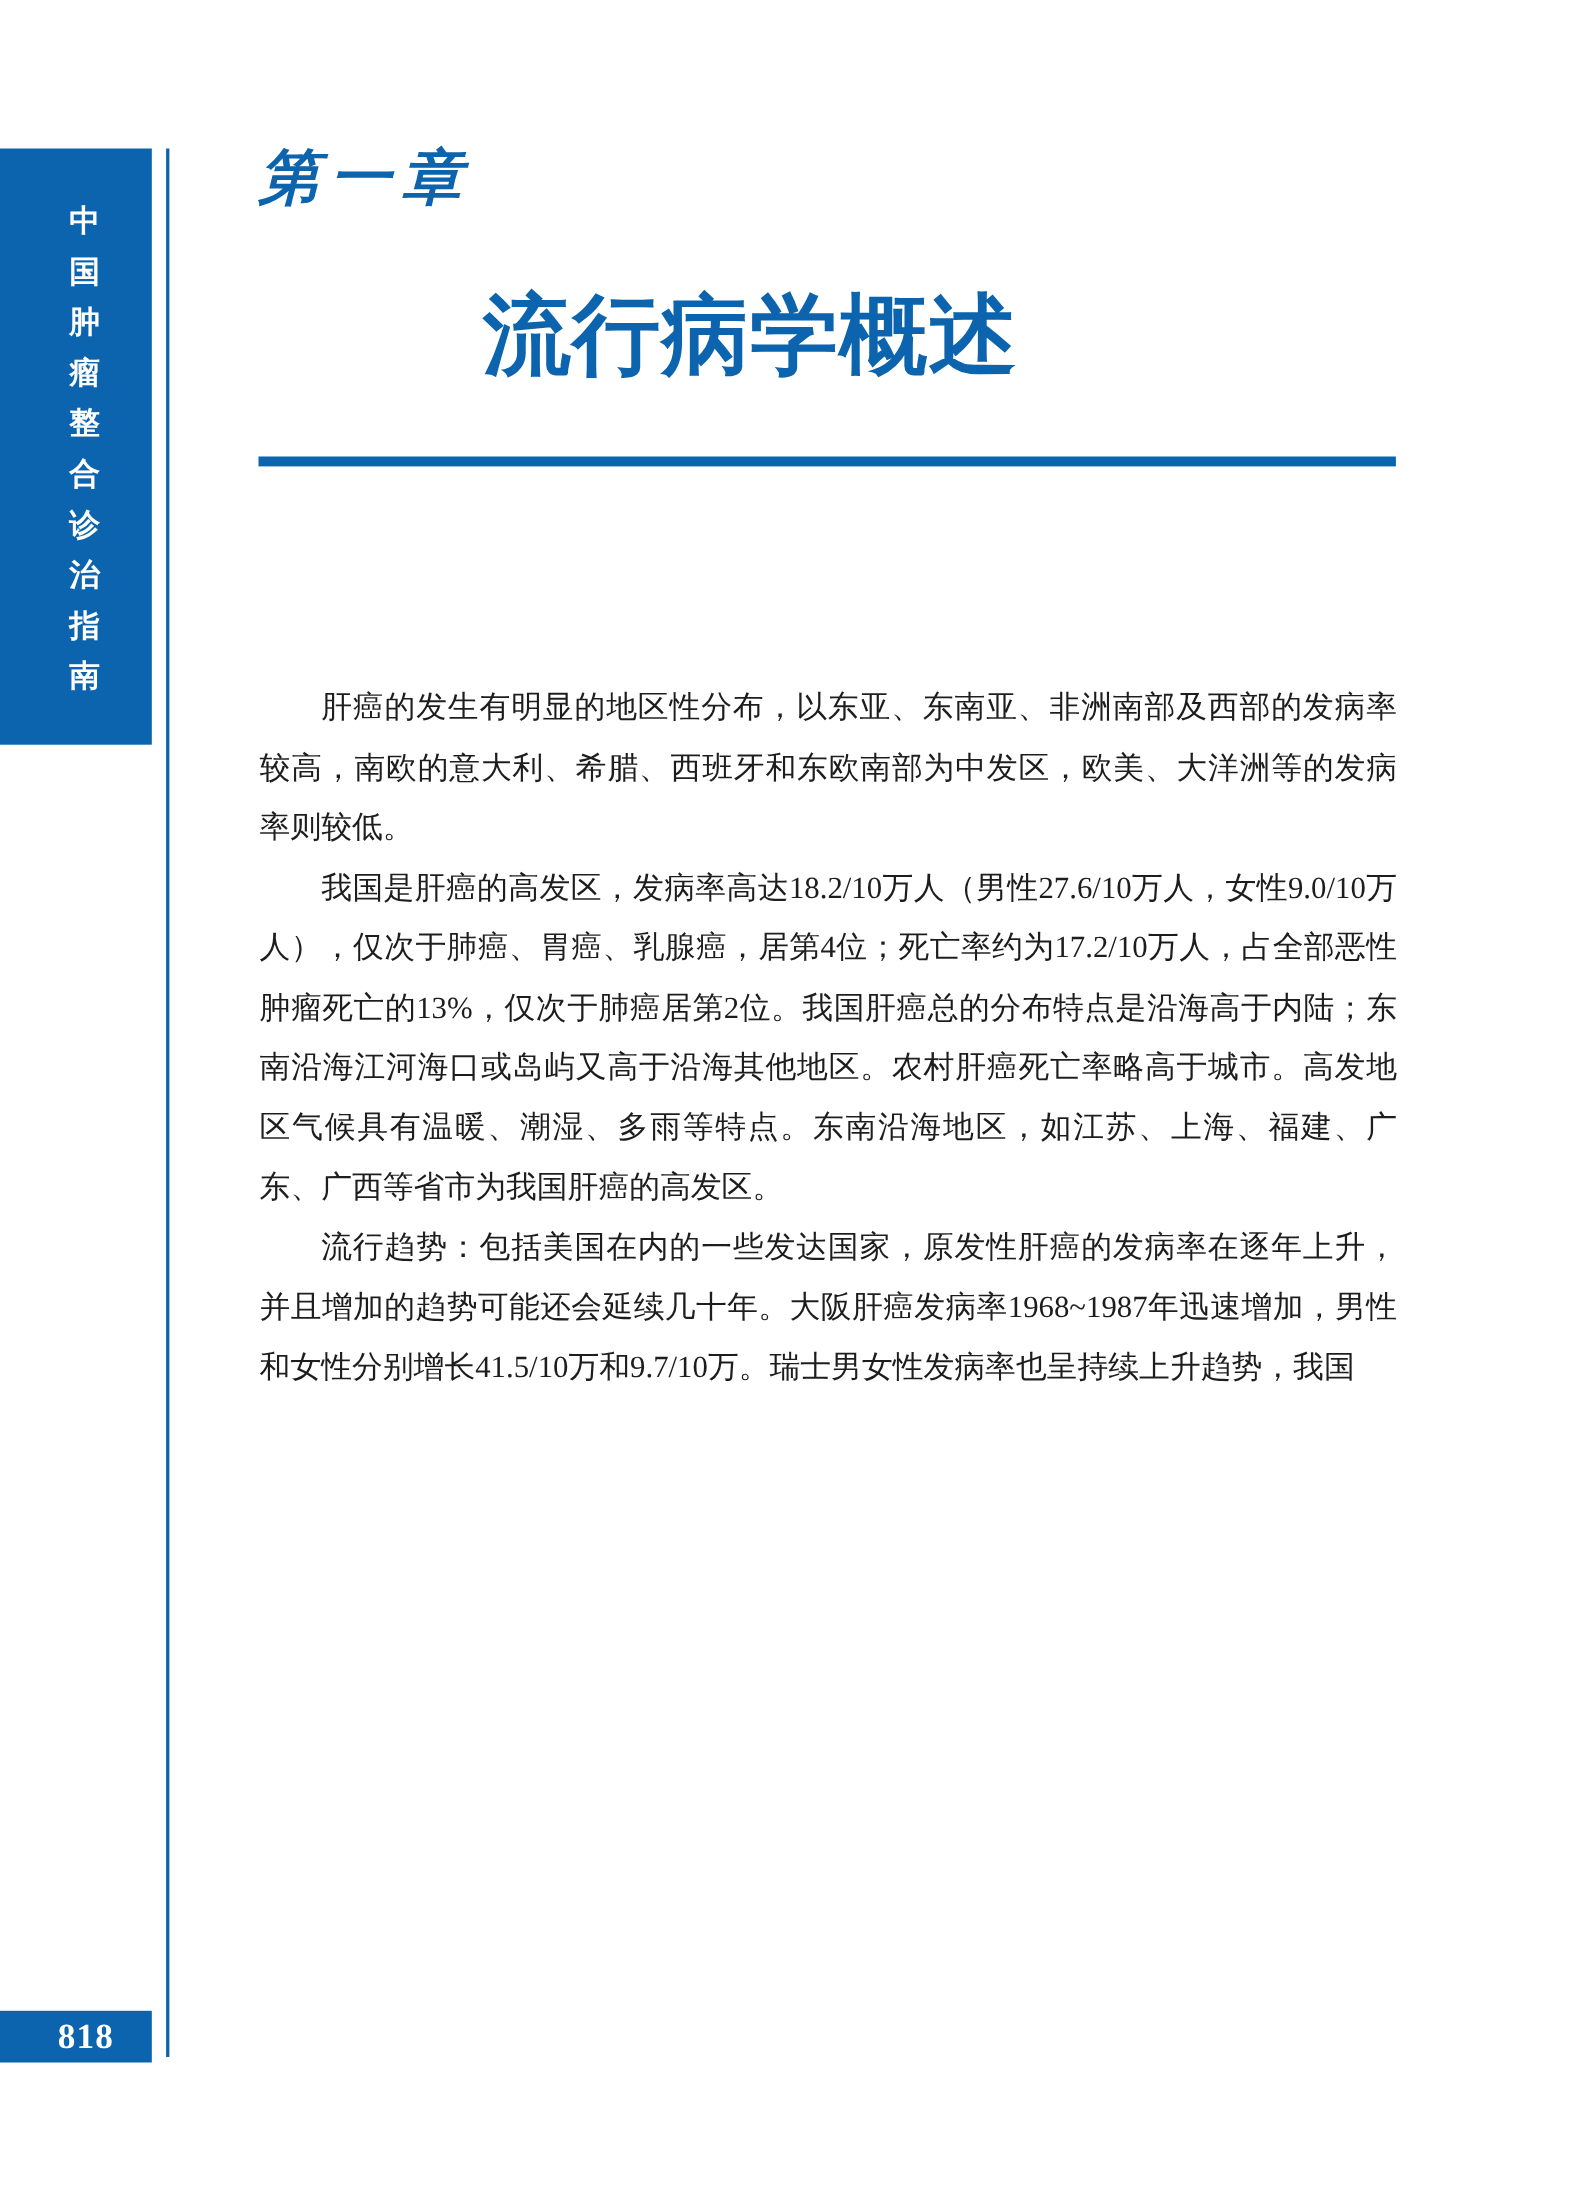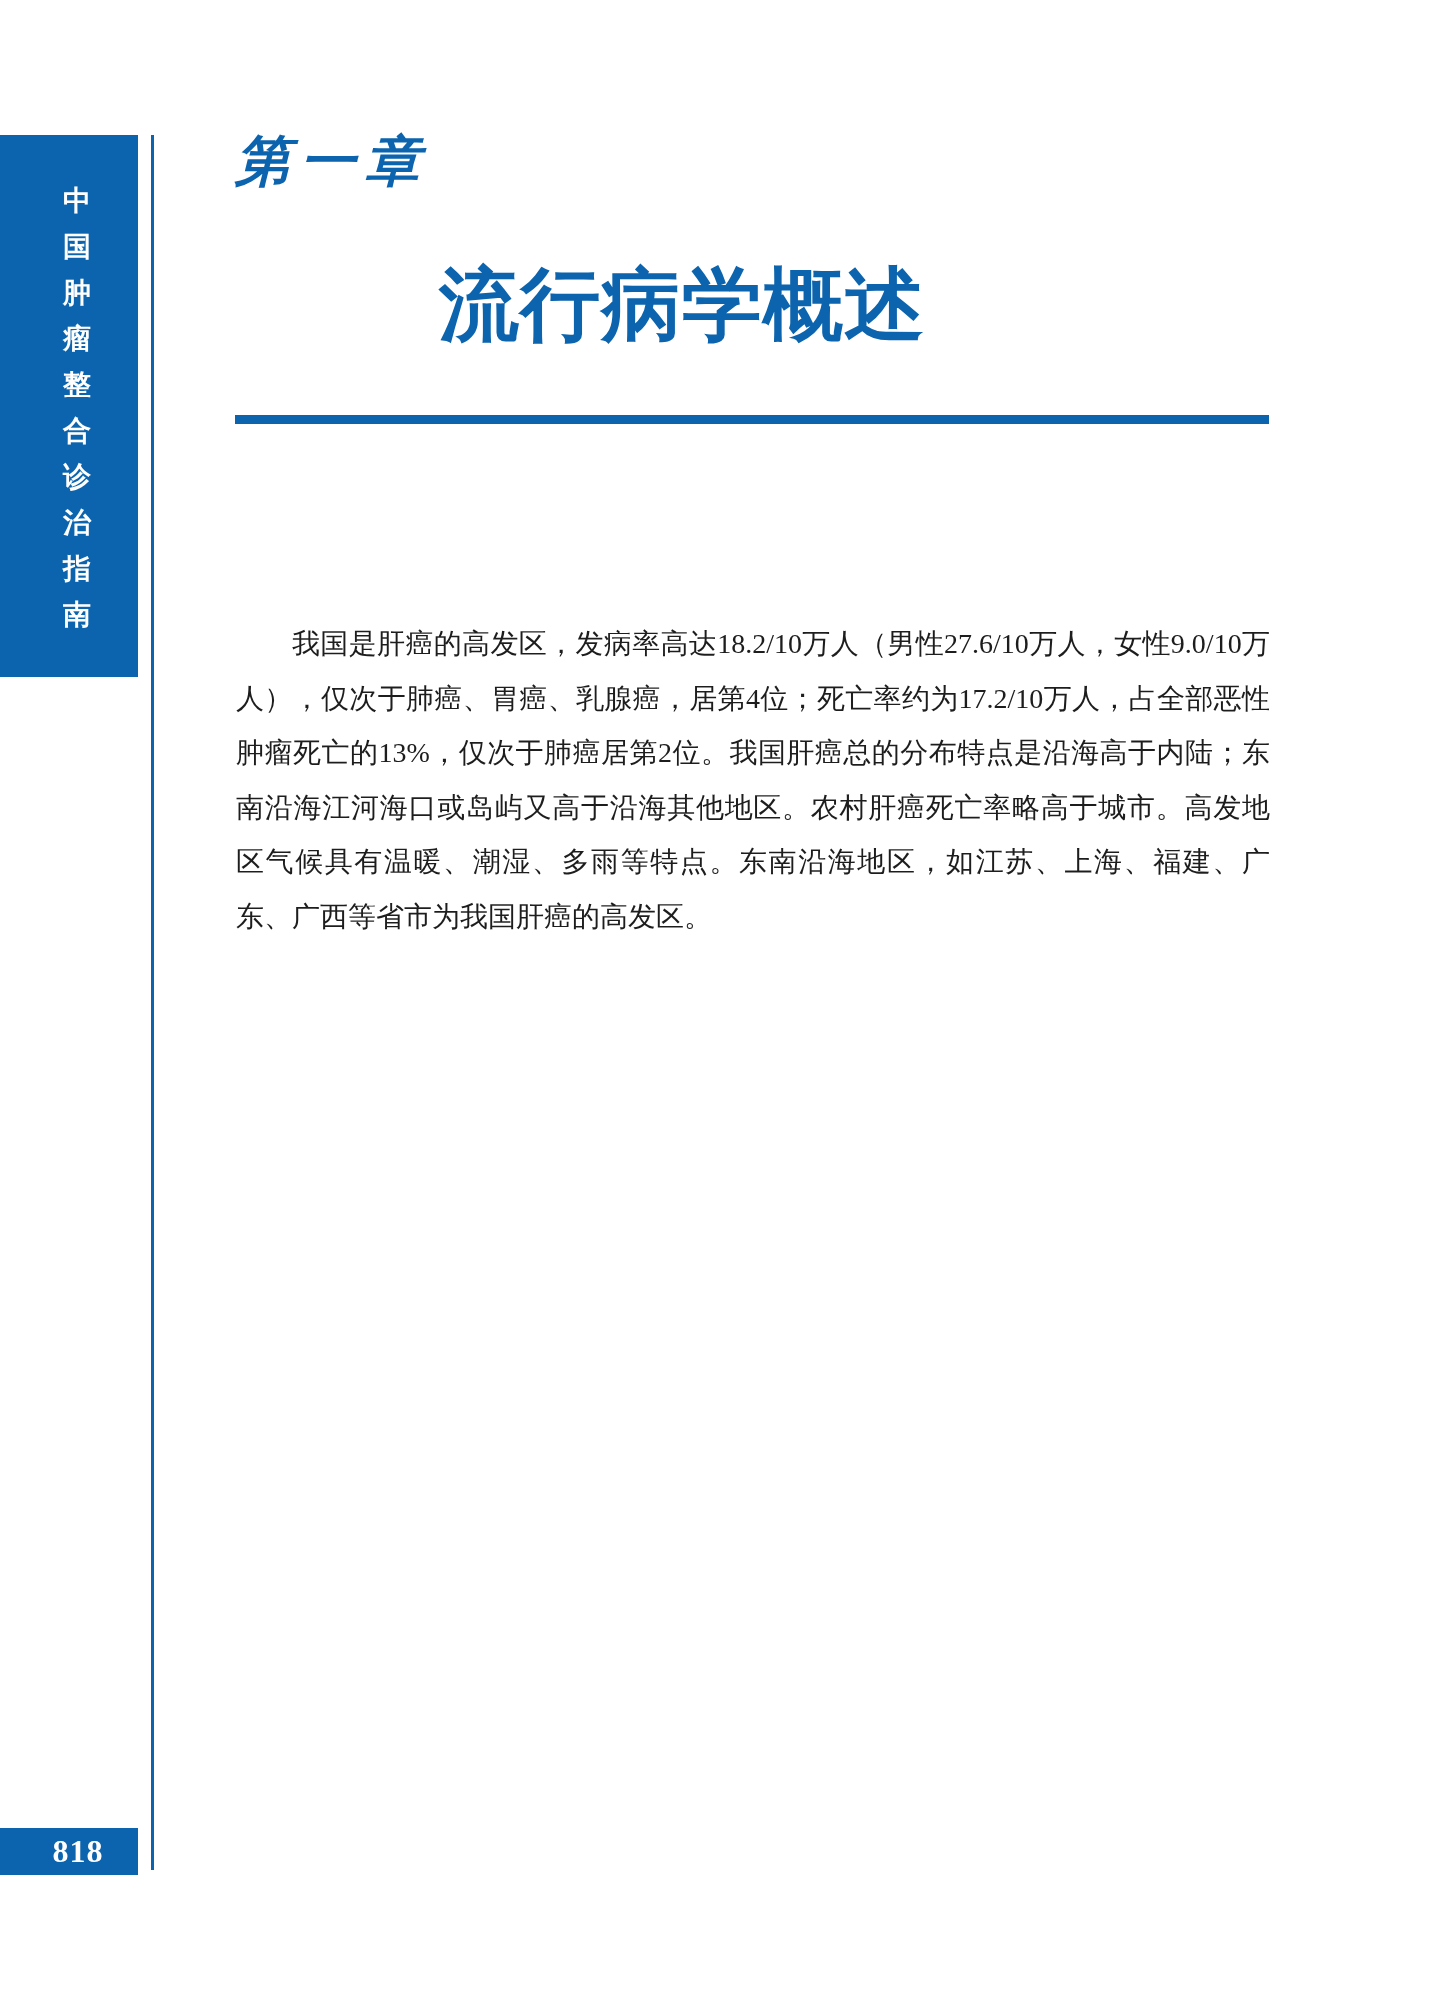--- a/index.html
+++ b/index.html
@@ -102,18 +102,20 @@
 
   <div class="side-rule"></div>
 
   <div class="chapter">第一章</div>
 
   <div class="title">流行病学概述</div>
 
   <div class="title-rule"></div>
 
   <div class="article">
+      <p>肝癌的发生有明显的地区性分布，以东亚、东南亚、非洲南部及西部的发病率较高，南欧的意大利、希腊、西班牙和东欧南部为中发区，欧美、大洋洲等的发病率则较低。</p>
       <p>我国是肝癌的高发区，发病率高达18.2/10万人（男性27.6/10万人，女性9.0/10万人），仅次于肺癌、胃癌、乳腺癌，居第4位；死亡率约为17.2/10万人，占全部恶性肿瘤死亡的13%，仅次于肺癌居第2位。我国肝癌总的分布特点是沿海高于内陆；东南沿海江河海口或岛屿又高于沿海其他地区。农村肝癌死亡率略高于城市。高发地区气候具有温暖、潮湿、多雨等特点。东南沿海地区，如江苏、上海、福建、广东、广西等省市为我国肝癌的高发区。</p>
+      <p>流行趋势：包括美国在内的一些发达国家，原发性肝癌的发病率在逐年上升，并且增加的趋势可能还会延续几十年。大阪肝癌发病率1968~1987年迅速增加，男性和女性分别增长41.5/10万和9.7/10万。瑞士男女性发病率也呈持续上升趋势，我国</p>
     </div>
 
   <div class="page-num">818</div>
 
 </div>
 
 </body></html>

